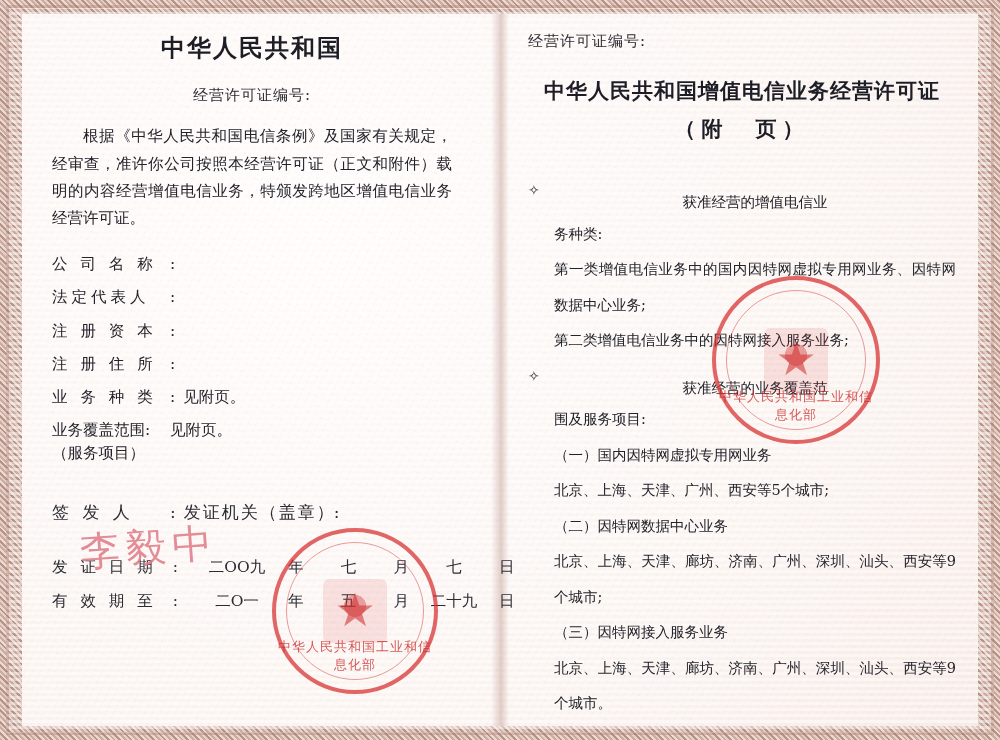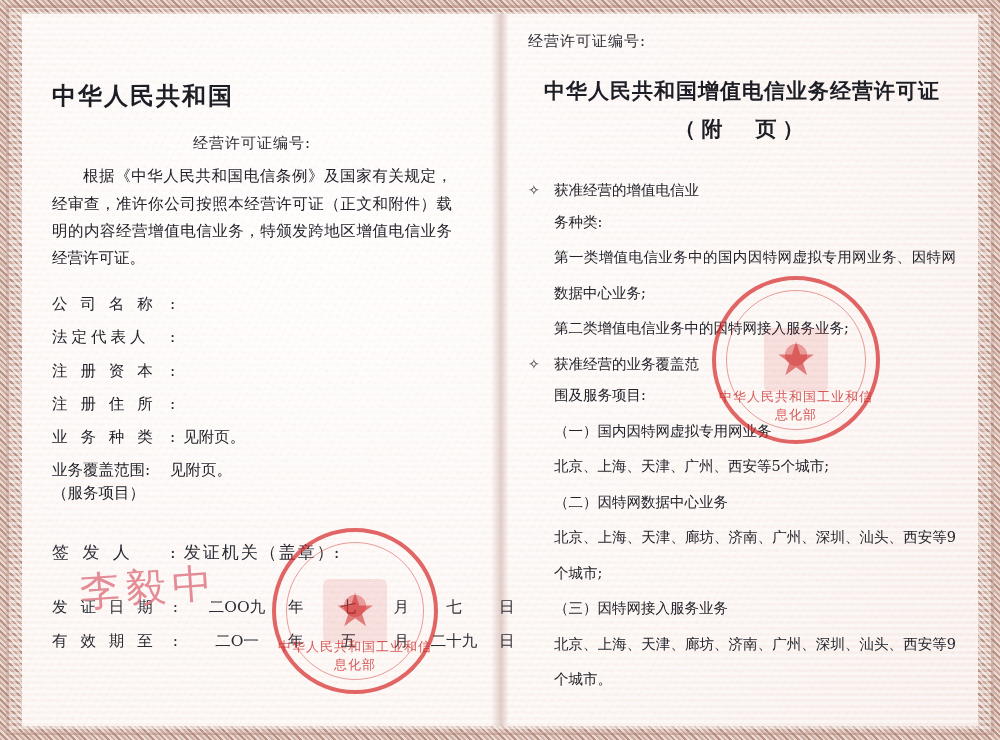--- a/index.html
+++ b/index.html
@@ -69,39 +69,38 @@
     top: 14px;
     bottom: 14px;
     box-sizing: border-box;
   }
   .panel-left  { left: 22px;  width: 456px; padding: 18px 26px 10px 30px; }
   .panel-right { left: 500px; width: 478px; padding: 18px 22px 10px 28px; }
 
   .cn { font-family: "DejaVu Serif", "Liberation Serif", serif; color: #2b2b33; }
 
   .title-main {
-    text-align: left;
+    text-align: center;
     font-size: 24px;
     font-weight: bold;
     letter-spacing: 2px;
     line-height: 1.35;
     color: #1d1d25;
-    margin-top: 48px;
   }
   .title-line2 { display: block; }
 
   .sub-center {
     text-align: center;
     font-size: 15px;
     margin-top: 22px;
     letter-spacing: 1px;
   }
 
   .body-para {
-    margin-top: 10px;
+    margin-top: 18px;
     font-size: 15.5px;
     line-height: 1.75;
     text-align: justify;
     text-indent: 2em;
     color: #23232b;
   }
 
   .field-list { margin-top: 16px; }
   .field-row {
     display: flex;
@@ -191,21 +190,21 @@
     width: 26px;
     font-size: 14px;
     color: #333;
     line-height: 1.9;
   }
   .r-item-text {
     flex: 1;
     text-align: justify;
     color: #23232b;
   }
-  .r-item-text.indent-right { text-align: left; }
+  .r-item-text.indent-right { text-align: center; margin-top: 12px; }
   .r-line {
     font-size: 14.5px;
     line-height: 2.45;
     color: #23232b;
     margin-left: 26px;
     text-align: justify;
   }
   .r-line.hanging { margin-left: 26px; }
 
   

